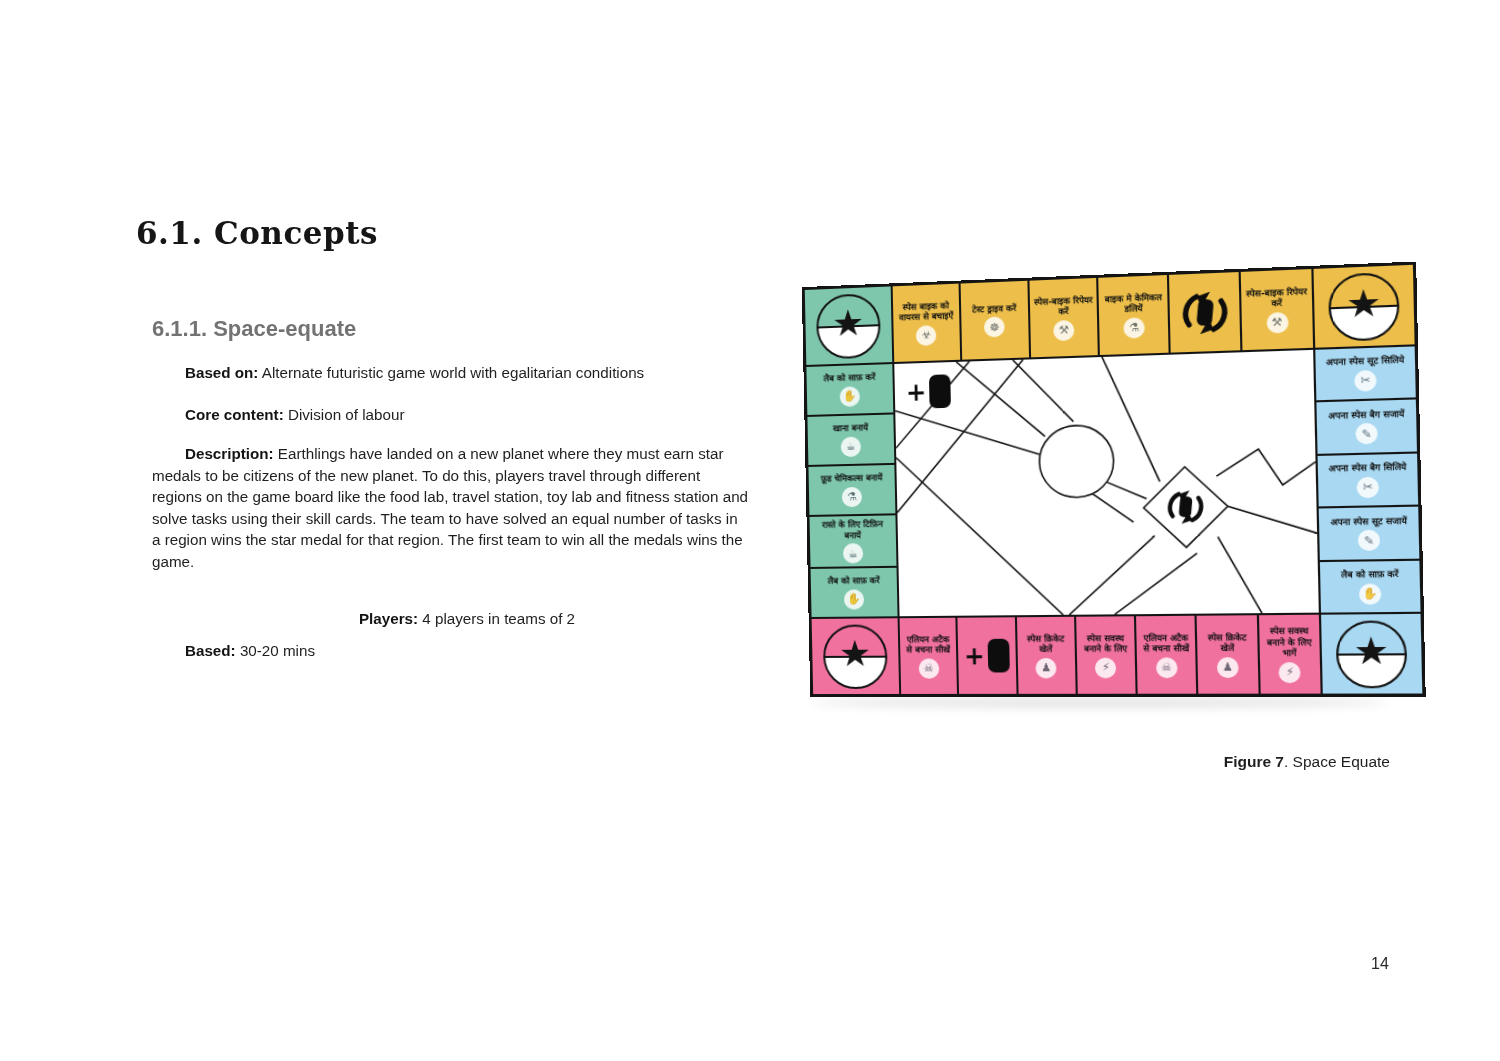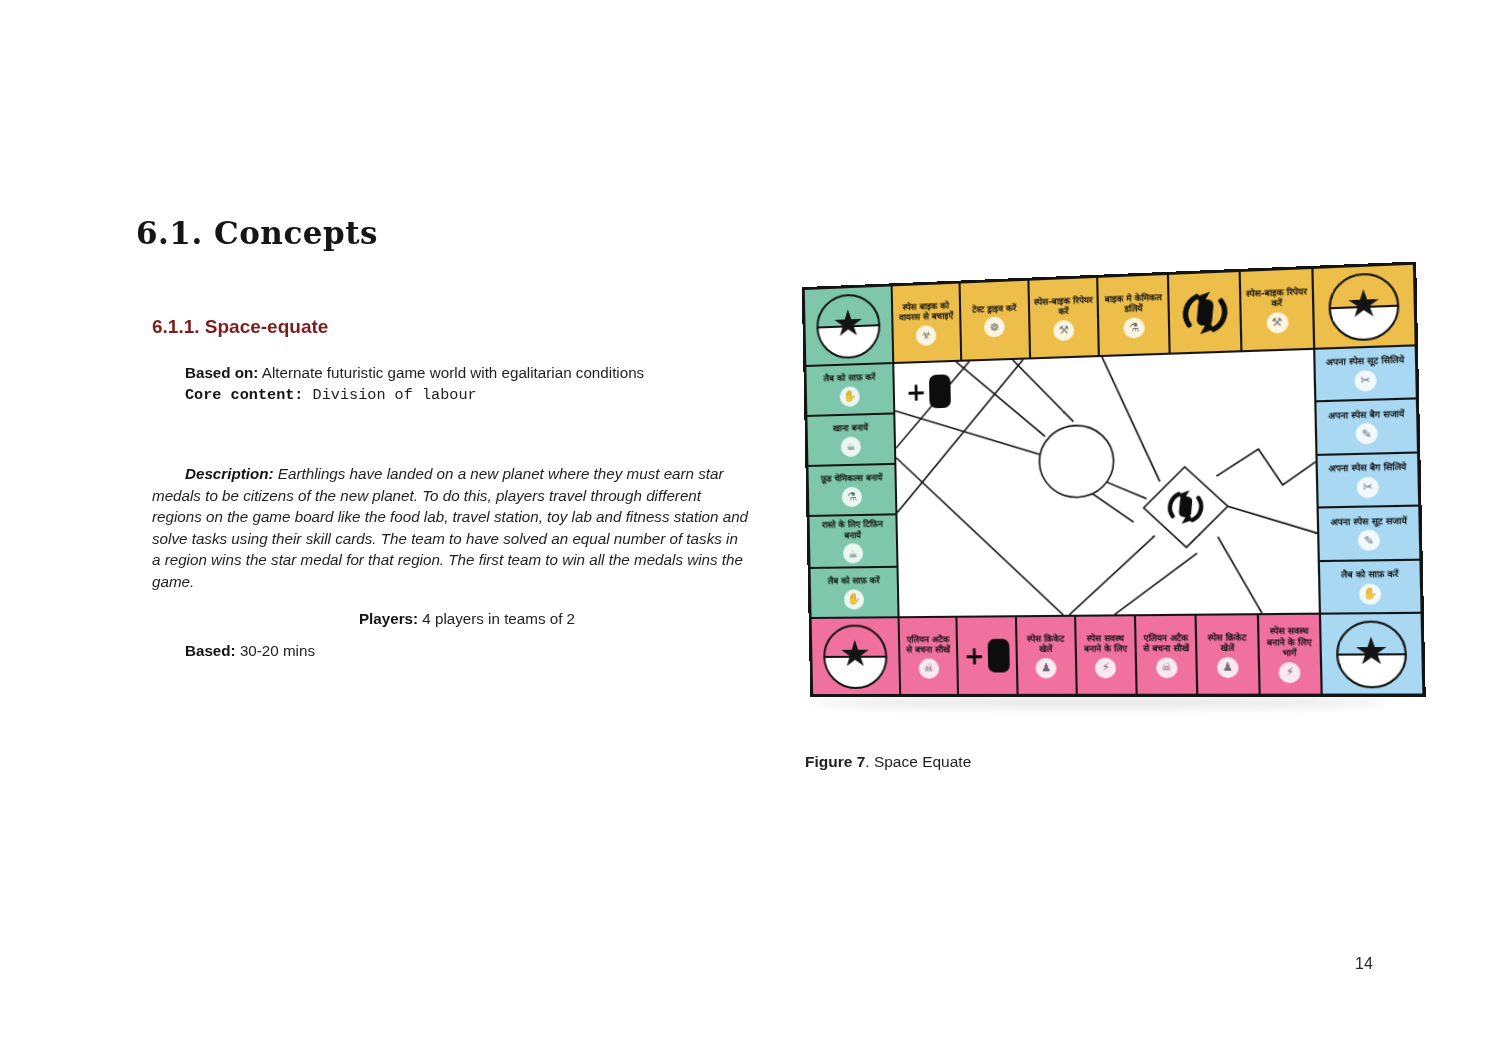--- a/index.html
+++ b/index.html
@@ -9,32 +9,32 @@
     overflow:hidden;
   }
   
   .sec-title{
     position:absolute;left:136px;top:194px;width:620px;
     font-family:"DejaVu Serif","Liberation Serif",serif;
     font-weight:bold;font-size:31px;letter-spacing:.5px;color:#161616;
   }
   .sub-title{
     position:absolute;left:152px;top:300px;width:620px;
-    font-weight:bold;font-size:19px;color:#7f1d1d;margin-top:16px;
+    font-weight:bold;font-size:22px;color:#737373;margin-top:16px;
   }
   .para{position:absolute;left:152px;width:597px;font-size:15.2px;line-height:21.5px;color:#1f1f1f;}
   .para b{color:#141414;margin-left:33px;}
   .p-based{top:347px;}
-  .p-core{top:370px;font-family:Liberation Mono, monospace;}
-  .p-desc{top:448px;font-style:italic;}
+  .p-core{top:389px;}
+  .p-desc{top:428px;}
   .p-players{top:593px;text-align:center;}
   .p-time{top:625px;}
   
-  .fig-caption{position:absolute;left:805px;top:737px;width:585px;text-align:left;font-size:15.5px;color:#1f1f1f;}
-  .page-number{position:absolute;left:1355px;top:955px;width:50px;text-align:left;font-size:16px;color:#2a2a2a;}
+  .fig-caption{position:absolute;left:805px;top:737px;width:585px;text-align:right;font-size:15.5px;color:#1f1f1f;}
+  .page-number{position:absolute;left:1355px;top:955px;width:50px;text-align:center;font-size:16px;color:#2a2a2a;}
   
   .board-wrap{
     position:absolute;left:806px;top:287px;width:585px;height:410px;
     transform:perspective(1400px) rotateY(-8deg) rotate(-1.2deg);
     transform-origin:left center;
   }
   .board-shadow{
     position:absolute;left:812px;top:697px;width:575px;height:11px;
     background:rgba(0,0,0,.10);filter:blur(5px);border-radius:50%;
   }

